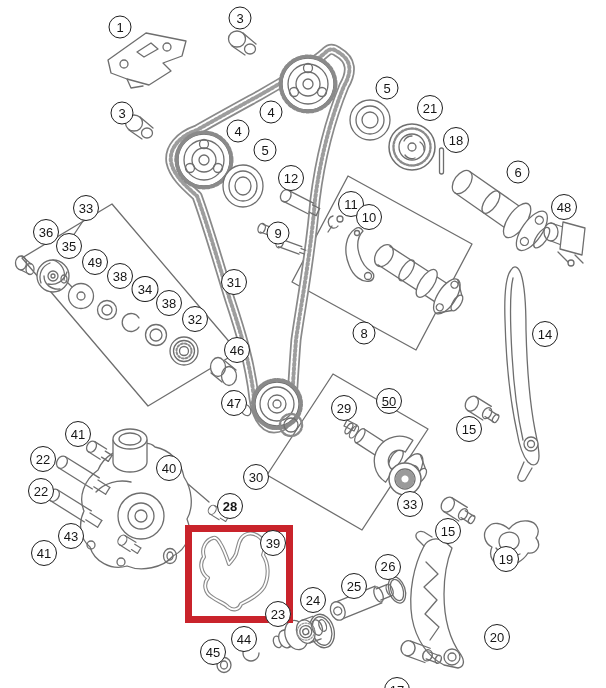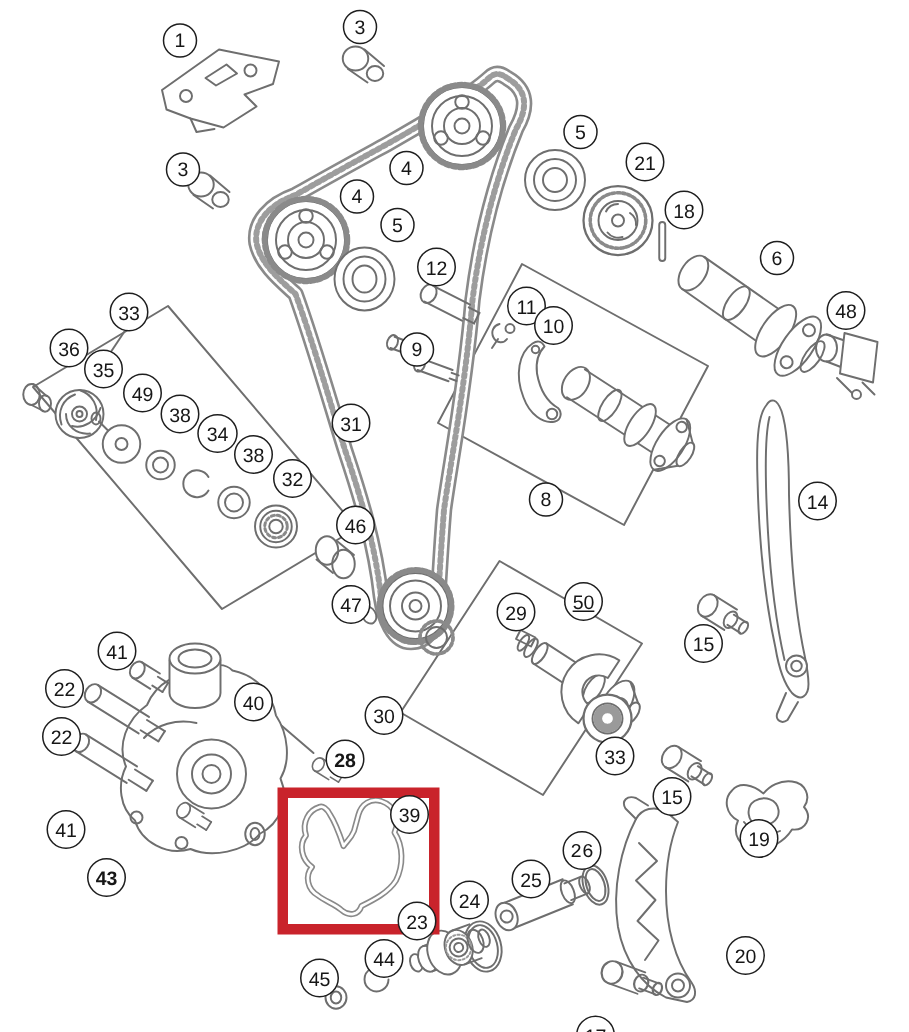--- a/index.html
+++ b/index.html
@@ -452,25 +452,25 @@
       <div class="callout" style="width: 26px; height: 26px; left: 230px; top: 506px; font-weight: bold;">28</div>
       <div class="callout" style="width: 26px; height: 26px; left: 545px; top: 334px;">14</div>
       <div class="callout" style="width: 26px; height: 26px; left: 469px; top: 429px;">15</div>
       <div class="callout" style="width: 26px; height: 26px; left: 448px; top: 531px;">15</div>
       <div class="callout" style="width: 26px; height: 26px; left: 506px; top: 559px;">19</div>
       <div class="callout" style="width: 26px; height: 26px; left: 388px; top: 567px; font-family: Liberation Mono, monospace;">26</div>
       <div class="callout" style="width: 26px; height: 26px; left: 354px; top: 586px;">25</div>
       <div class="callout" style="width: 26px; height: 26px; left: 313px; top: 600px;">24</div>
       <div class="callout" style="width: 26px; height: 26px; left: 278px; top: 614px;">23</div>
       <div class="callout" style="width: 26px; height: 26px; left: 273px; top: 543px;">39</div>
-      <div class="callout" style="width: 26px; height: 26px; left: 256px; top: 639px;">44</div>
+      <div class="callout" style="width: 26px; height: 26px; left: 244px; top: 639px;">44</div>
       <div class="callout" style="width: 26px; height: 26px; left: 213px; top: 652px;">45</div>
       <div class="callout" style="width: 26px; height: 26px; left: 169px; top: 468px;">40</div>
       <div class="callout" style="width: 26px; height: 26px; left: 78px; top: 434px;">41</div>
       <div class="callout" style="width: 26px; height: 26px; left: 43px; top: 459px;">22</div>
       <div class="callout" style="width: 26px; height: 26px; left: 41px; top: 491px;">22</div>
       <div class="callout" style="width: 26px; height: 26px; left: 44px; top: 553px;">41</div>
-      <div class="callout" style="width: 26px; height: 26px; left: 71px; top: 585px; font-weight: bold;">43</div>
+      <div class="callout" style="width: 26px; height: 26px; left: 71px; top: 536px;">43</div>
       <div class="callout" style="width: 26px; height: 26px; left: 497px; top: 637px;">20</div>
       <div class="callout" style="width: 26px; height: 26px; left: 397px; top: 666px; margin-top: 24px;">17</div>
     </div>
 
 </div>
 
 </body></html>

